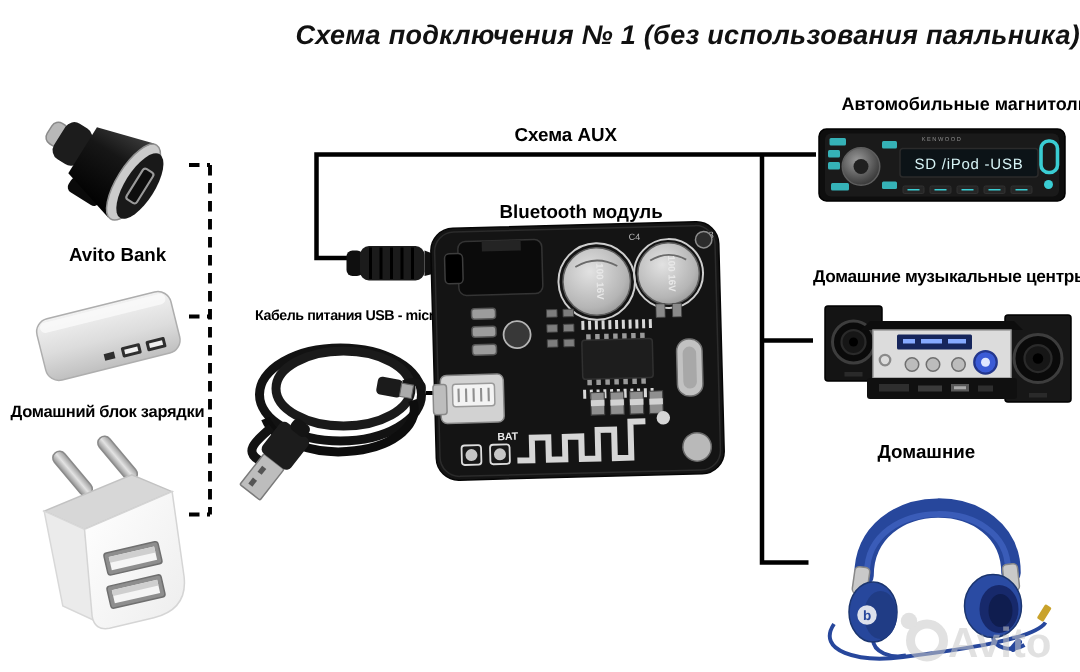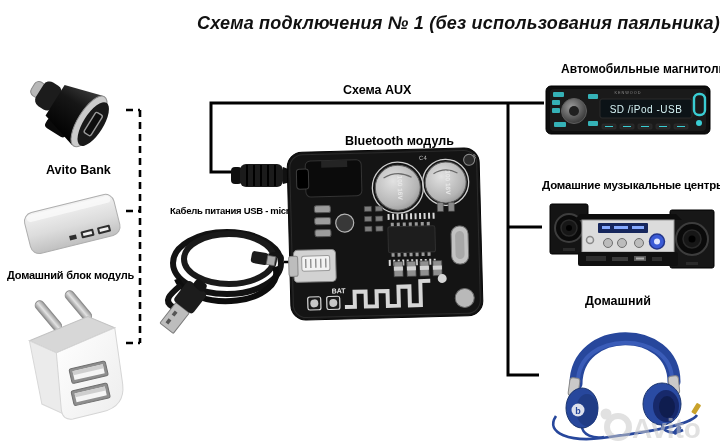--- a/index.html
+++ b/index.html
@@ -75,21 +75,21 @@
       <rect x="6" y="22" width="92" height="42" rx="9" fill="url(#pbGrad)" stroke="#aeaeae"></rect>
       <rect x="9" y="24" width="86" height="7" rx="3.5" fill="#fafafa" opacity=".8"></rect>
       <rect x="46" y="54" width="7" height="4.5" fill="#2e2e2e"></rect>
       <rect x="58" y="52.5" width="13" height="7" rx="1" fill="#2e2e2e"></rect>
       <rect x="60" y="54.5" width="9" height="3" fill="#efefef"></rect>
       <rect x="75" y="52.5" width="13" height="7" rx="1" fill="#2e2e2e"></rect>
       <rect x="77" y="54.5" width="9" height="3" fill="#efefef"></rect>
     </g>
   </svg>
 
-  <div class="label" style="left:7px;top:269px;font-size:11px;letter-spacing:-0.2px;">Домашний блок модуль</div>
+  <div class="label" style="left:7px;top:269px;font-size:11px;letter-spacing:-0.2px;">Домашний блок зарядки</div>
 
   <svg style="left:10px;top:286px;" width="120" height="150" viewBox="0 0 120 150">
     <defs>
       <linearGradient id="pinGrad" x1="0" y1="0" x2="1" y2="0">
         <stop offset="0" stop-color="#8f8f8f"></stop>
           <stop offset=".5" stop-color="#e3e3e3"></stop>
           <stop offset="1" stop-color="#9a9a9a"></stop>
       </linearGradient>
       <linearGradient id="wcFront" x1="0" y1="0" x2="1" y2="1">
         <stop offset="0" stop-color="#ffffff"></stop>
@@ -110,21 +110,21 @@
         <rect x="65" y="83" width="31" height="4" fill="#cfcfcf"></rect>
         <rect x="59" y="102" width="37" height="15" rx="2" fill="#8e8e8e" stroke="#6f6f6f"></rect>
         <rect x="62" y="105" width="31" height="9" fill="#f5f5f5"></rect>
         <rect x="62" y="105" width="31" height="4" fill="#cfcfcf"></rect>
       </g>
     </g>
   </svg>
 
   <div class="label" style="left:343px;top:83px;font-size:12.5px;">Схема AUX</div>
 
-  <div class="label" style="left:345px;top:134px;font-size:12.5px;">Bluetooth модуль</div>
+  <div class="label" style="left:333px;top:134px;font-size:12.5px;">Bluetooth модуль</div>
 
   <div class="label" style="left:170px;top:205px;font-size:9.5px;letter-spacing:-0.3px;">Кабель питания USB - micro USB</div>
 
   <svg style="left:225px;top:140px;" width="260" height="185" viewBox="0 0 260 185">
     <defs>
       <radialGradient id="capGrad" cx=".4" cy=".35" r=".9">
         <stop offset="0" stop-color="#e2e2e2"></stop>
           <stop offset=".6" stop-color="#b5b5b5"></stop>
           <stop offset="1" stop-color="#777"></stop>
       </radialGradient>
@@ -347,21 +347,21 @@
       <circle cx="115" cy="45.5" r="3" fill="#dfe6ff"></circle>
       <rect x="36" y="56" width="100" height="14" rx="2" fill="#101010"></rect>
       <rect x="44" y="60" width="20" height="5" fill="#2e2e2e"></rect>
       <rect x="70" y="61" width="16" height="4" fill="#3a3a3a"></rect>
       <rect x="92" y="60" width="12" height="5" fill="#585858"></rect>
       <rect x="94" y="61.5" width="8" height="2" fill="#aaa"></rect>
       <rect x="110" y="61" width="10" height="4" fill="#2e2e2e"></rect>
     </g>
   </svg>
 
-  <div class="label" style="left:585px;top:294px;font-size:12.5px;">Домашний</div>
+  <div class="label" style="left:585px;top:294px;font-size:12.5px;">Домашние</div>
 
   <svg style="left:542px;top:298px;" width="164" height="146" viewBox="0 0 164 146">
     <path d="M34,86 C34,26 132,26 132,84" fill="none" stroke="#27479c" stroke-width="13" stroke-linecap="round"></path>
     <path d="M36,84 C36,32 130,32 130,82" fill="none" stroke="#3a5cb8" stroke-width="4" stroke-linecap="round"></path>
     <rect x="27" y="80" width="10" height="18" rx="3" fill="#c9c9c9" stroke="#888" transform="rotate(8 32 89)"></rect>
     <rect x="127" y="78" width="10" height="18" rx="3" fill="#c9c9c9" stroke="#888" transform="rotate(-6 132 87)"></rect>
     <g>
       <path d="M14,118 C2,136 30,144 60,140 C100,135 148,128 155,117" fill="none" stroke="#27479c" stroke-width="2.6"></path>
       <path d="M40,128 C40,137 52,141 62,139" fill="none" stroke="#27479c" stroke-width="2.6"></path>
       <path d="M120,126 C120,134 132,137 141,132" fill="none" stroke="#27479c" stroke-width="2.6"></path>

